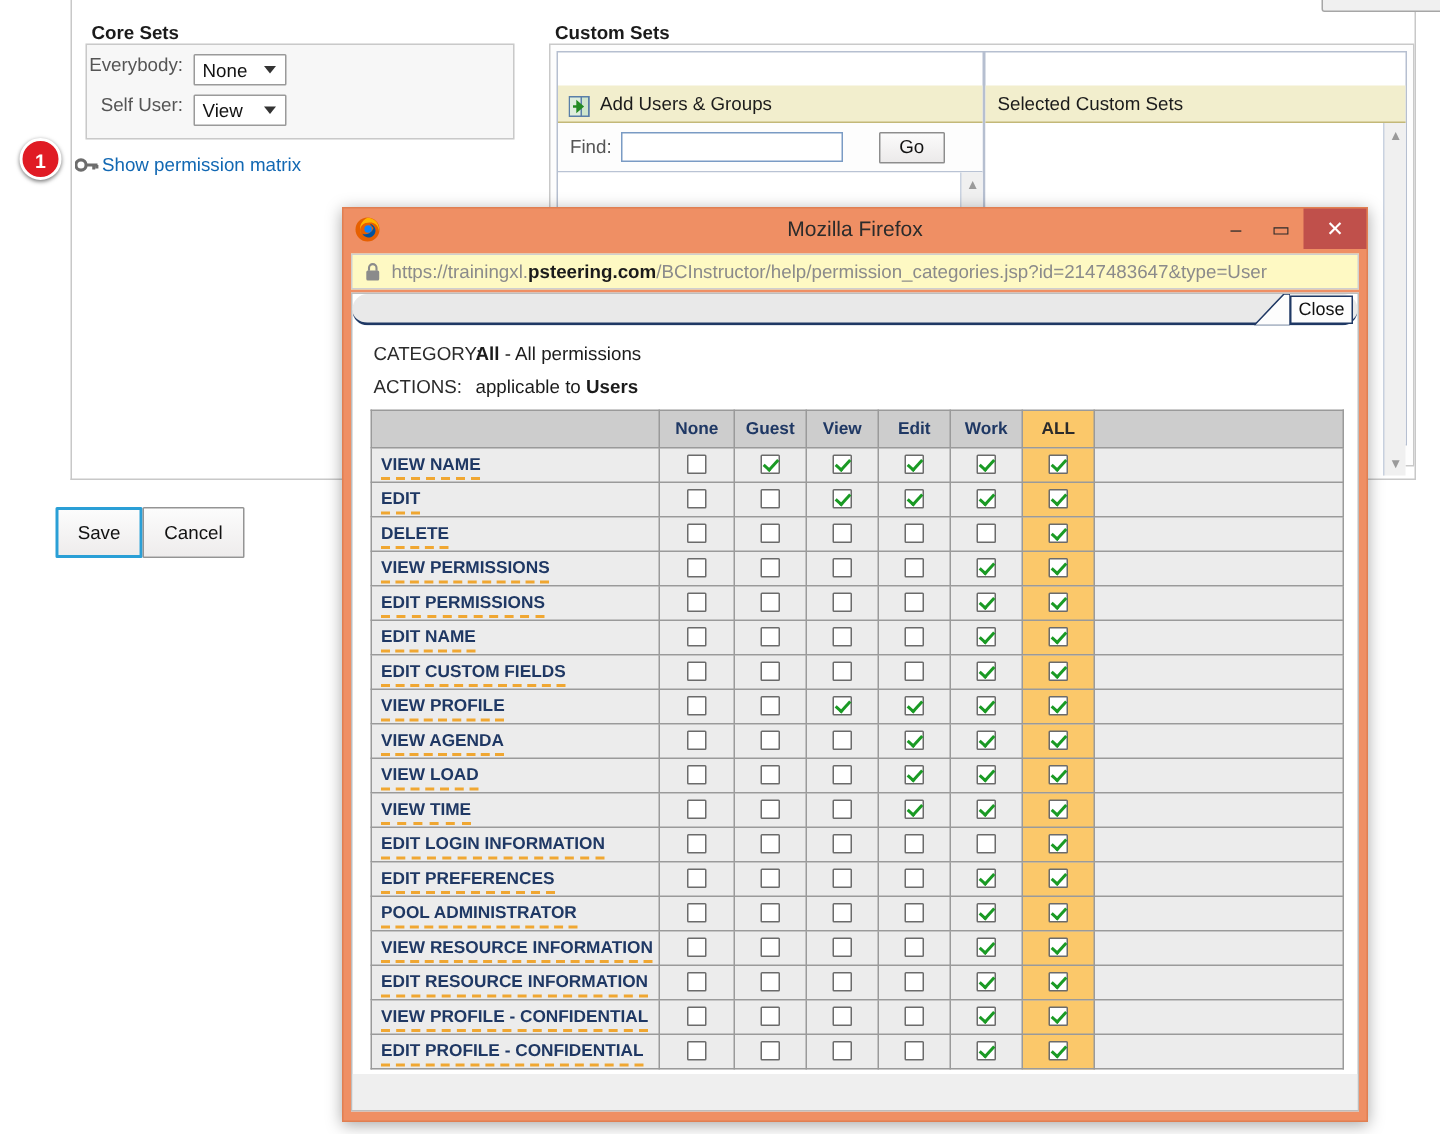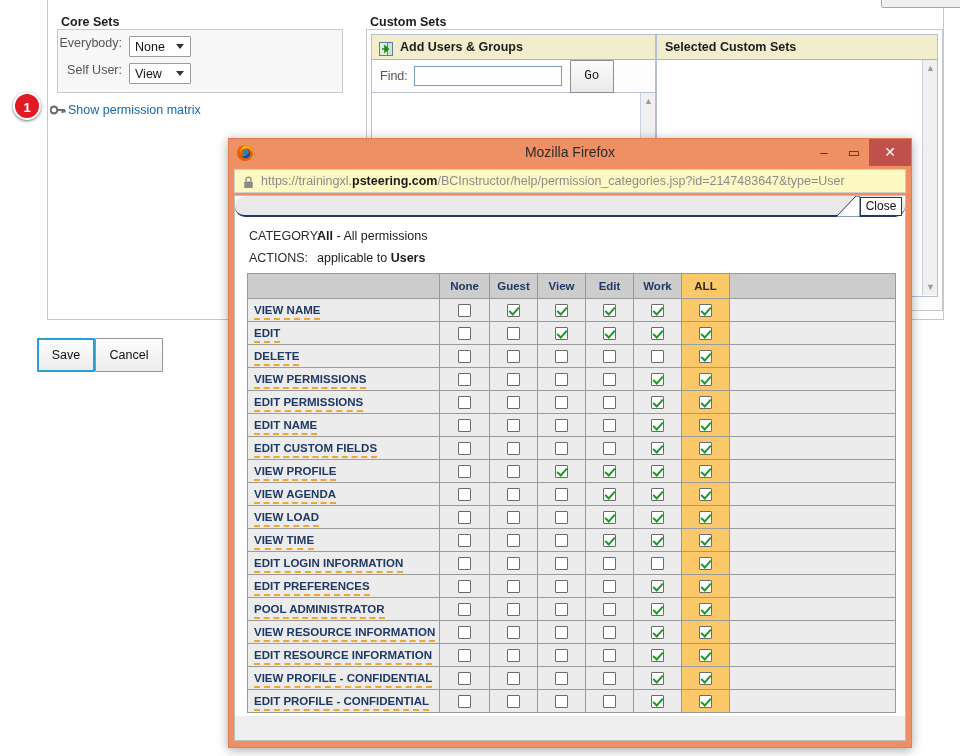--- a/index.html
+++ b/index.html
@@ -65,40 +65,40 @@
     z-index:60;
   }
 
   
   #customSetsTitle { left:366px; top:15px; }
   #customSetsBox { left:366px; top:29px; width:577px; height:282px; background:#fdfdfd; }
 
   .panel { position:absolute; border:1px solid #b6bfd0; background:#fff; }
   .panel-head {
     background:#f2eecd; border-bottom:1px solid #c3b878;
-    height:25px; line-height:25px; font-size:12.5px; font-weight:bold; color:#1b1b1b;
-    padding-left:8px; position:relative;
+    height:25px; line-height:25px; font-size:12.5px; font-weight:normal; color:#1b1b1b;
+    padding-left:8px; position:relative;margin-top:22px;
   }
   #addUsersPanel { left:371px; top:34px; width:285px; height:120px; }
   #addUsersPanel .panel-head { padding-left:28px; }
   .addusers-icon { position:absolute; left:7px; top:5px; width:15px; height:14px; }
 
   .find-bar {
     height:33px; border-bottom:1px solid #b9c3d4; background:#fdfdfd;
     display:flex; align-items:center; padding-left:8px;
   }
   .find-label { font-size:12.5px; color:#555; margin-right:6px; }
   .txtinput {
     border:1px solid #7a9bc4; background:#fff; height:20px; width:148px;
     font-family:"Liberation Sans", sans-serif; font-size:12.5px; padding:0 4px; color:#111;
   }
   .btn-sm {
-    margin-left:8px; height:33px; min-width:44px;
+    margin-left:24px; height:21px; min-width:44px;
     border:1px solid #8d8d8d; background:linear-gradient(#fbfbfb,#eceaea);
-    font-family:Liberation Mono, monospace; font-size:12.5px; color:#111; cursor:pointer;
+    font-family:Liberation Sans, sans-serif; font-size:12.5px; color:#111; cursor:pointer;
     border-radius:1px;
   }
   .listarea { position:relative; height:60px; background:#fff; }
   .vscroll {
     position:absolute; right:0; top:0; width:15px; height:100%;
     background:#f0f0f0; border-left:1px solid #c9d2e0;
   }
   .vscroll .arr { position:absolute; left:3px; width:9px; height:8px; color:#9a9a9a; font-size:9px; line-height:8px; text-align:center;}
   .vscroll .arr.up { top:4px; }
   .vscroll .arr.dn { bottom:4px; }

